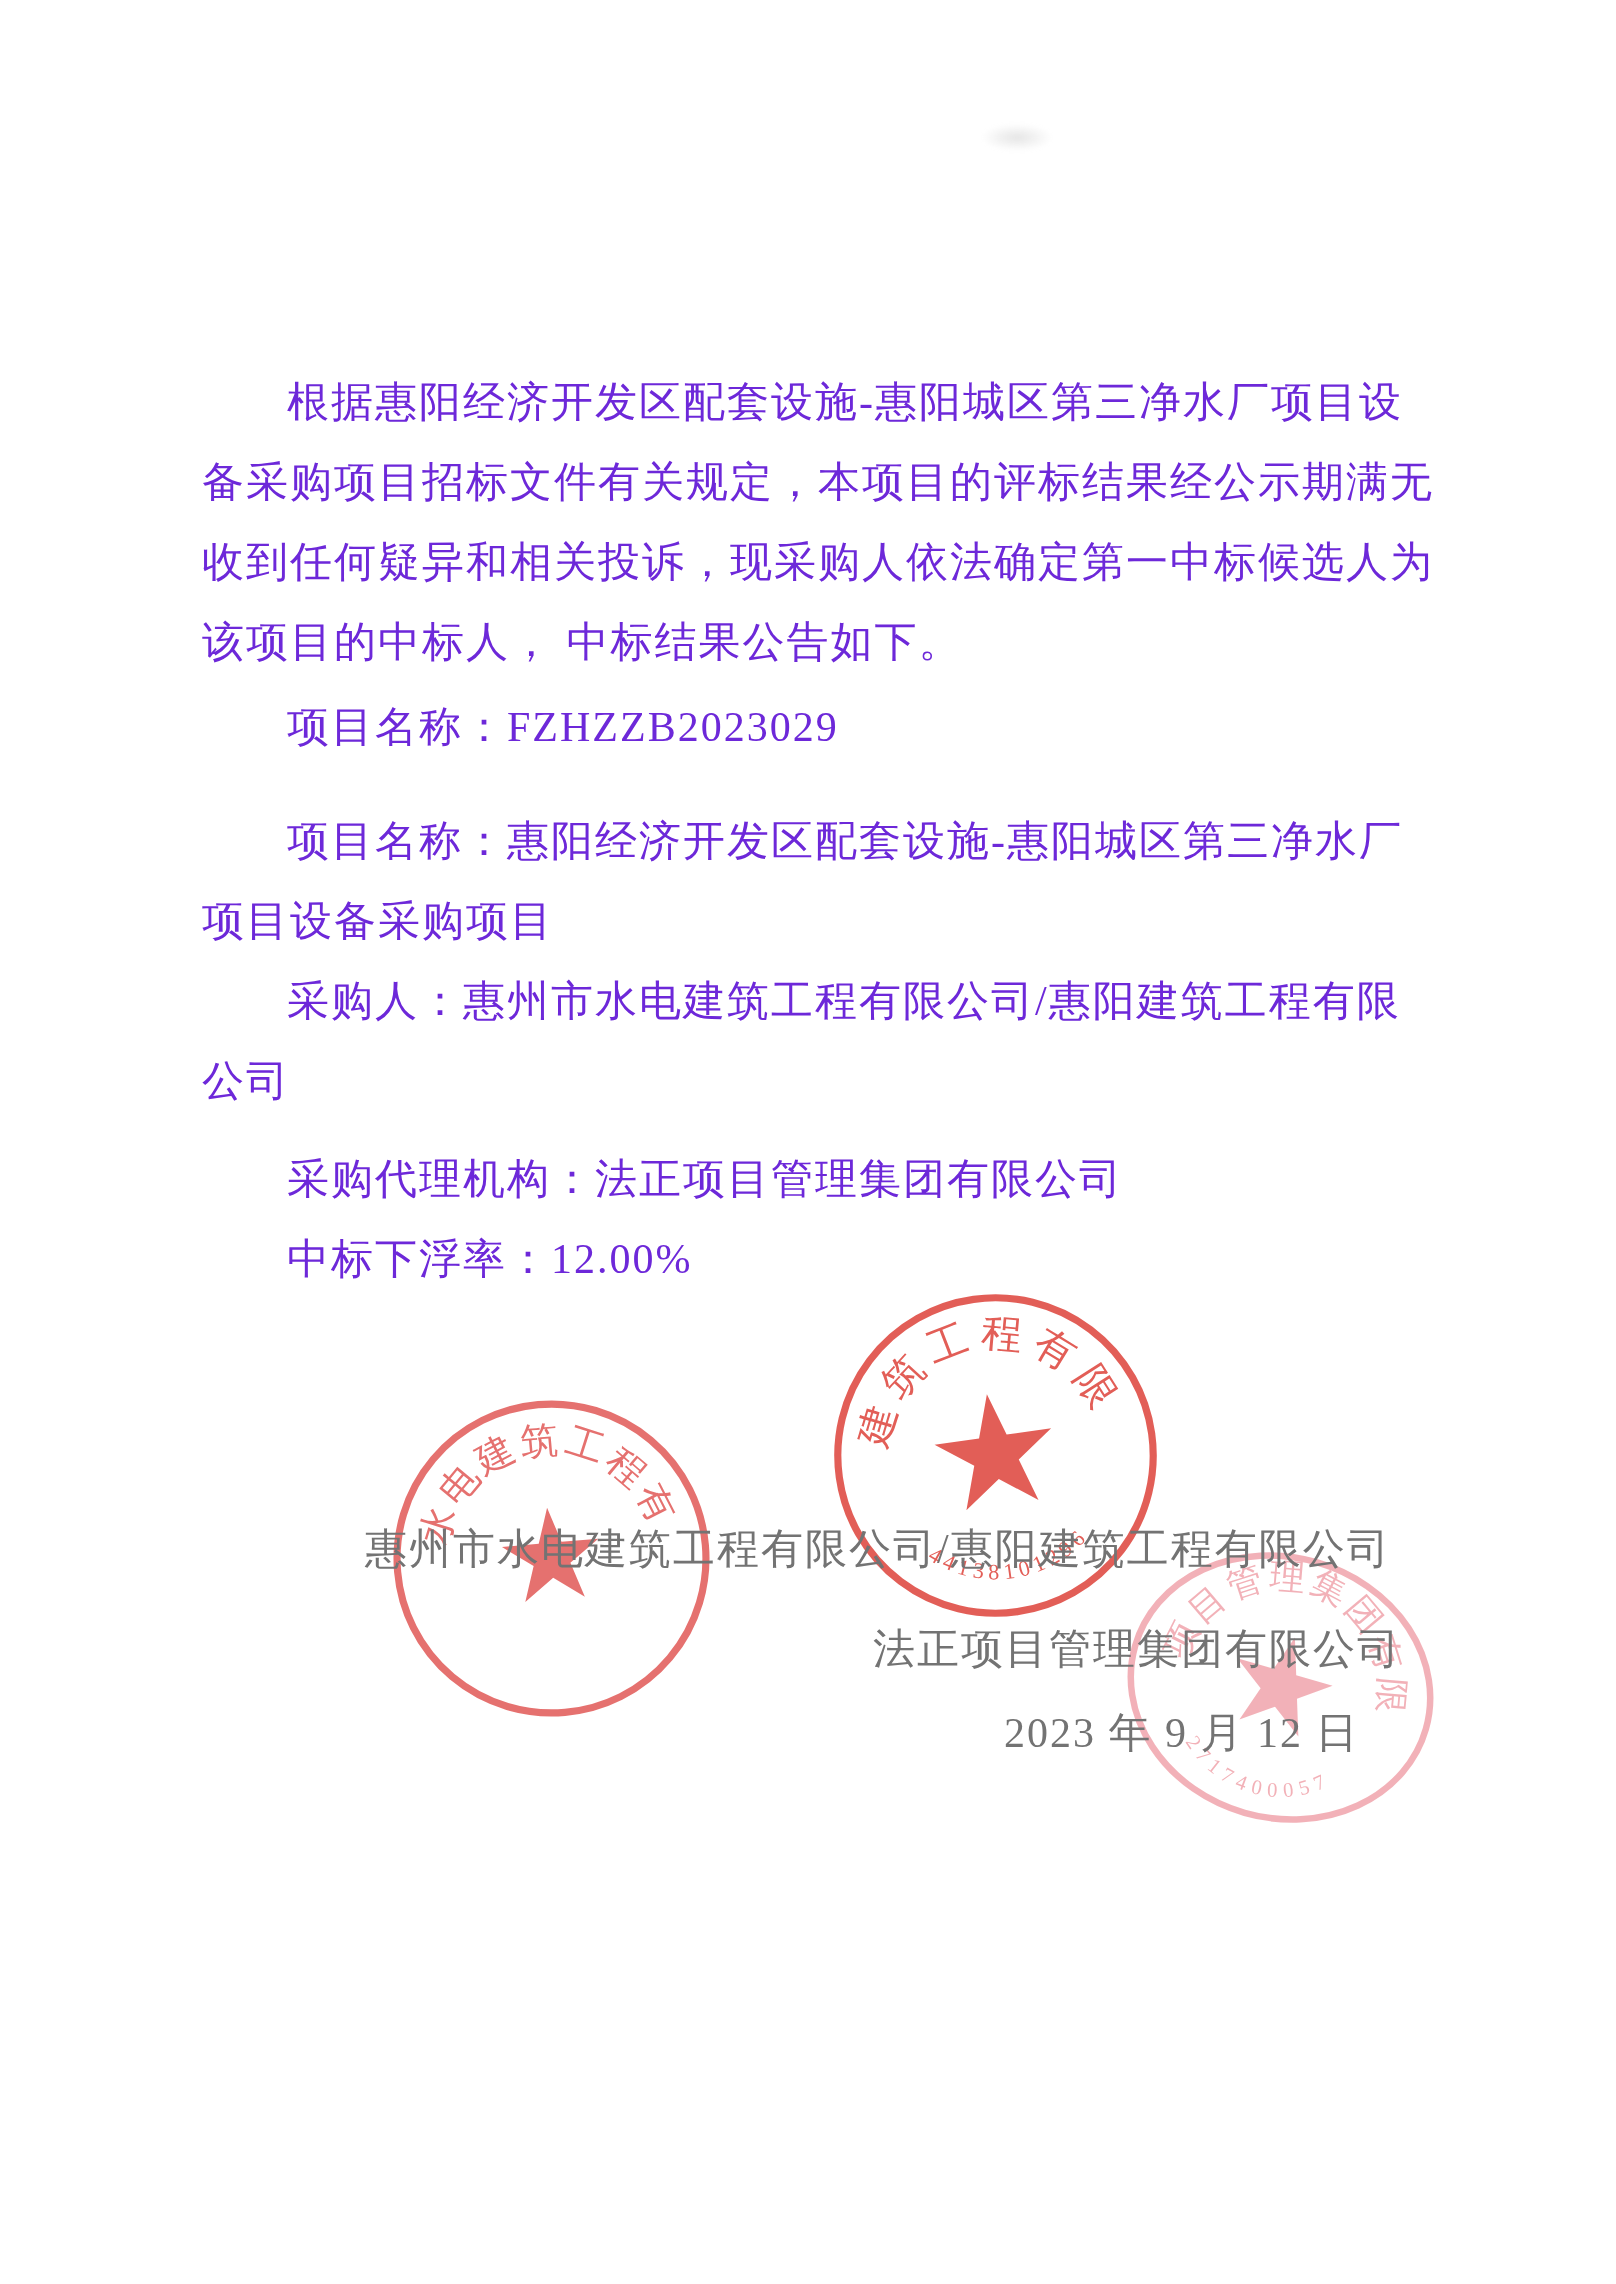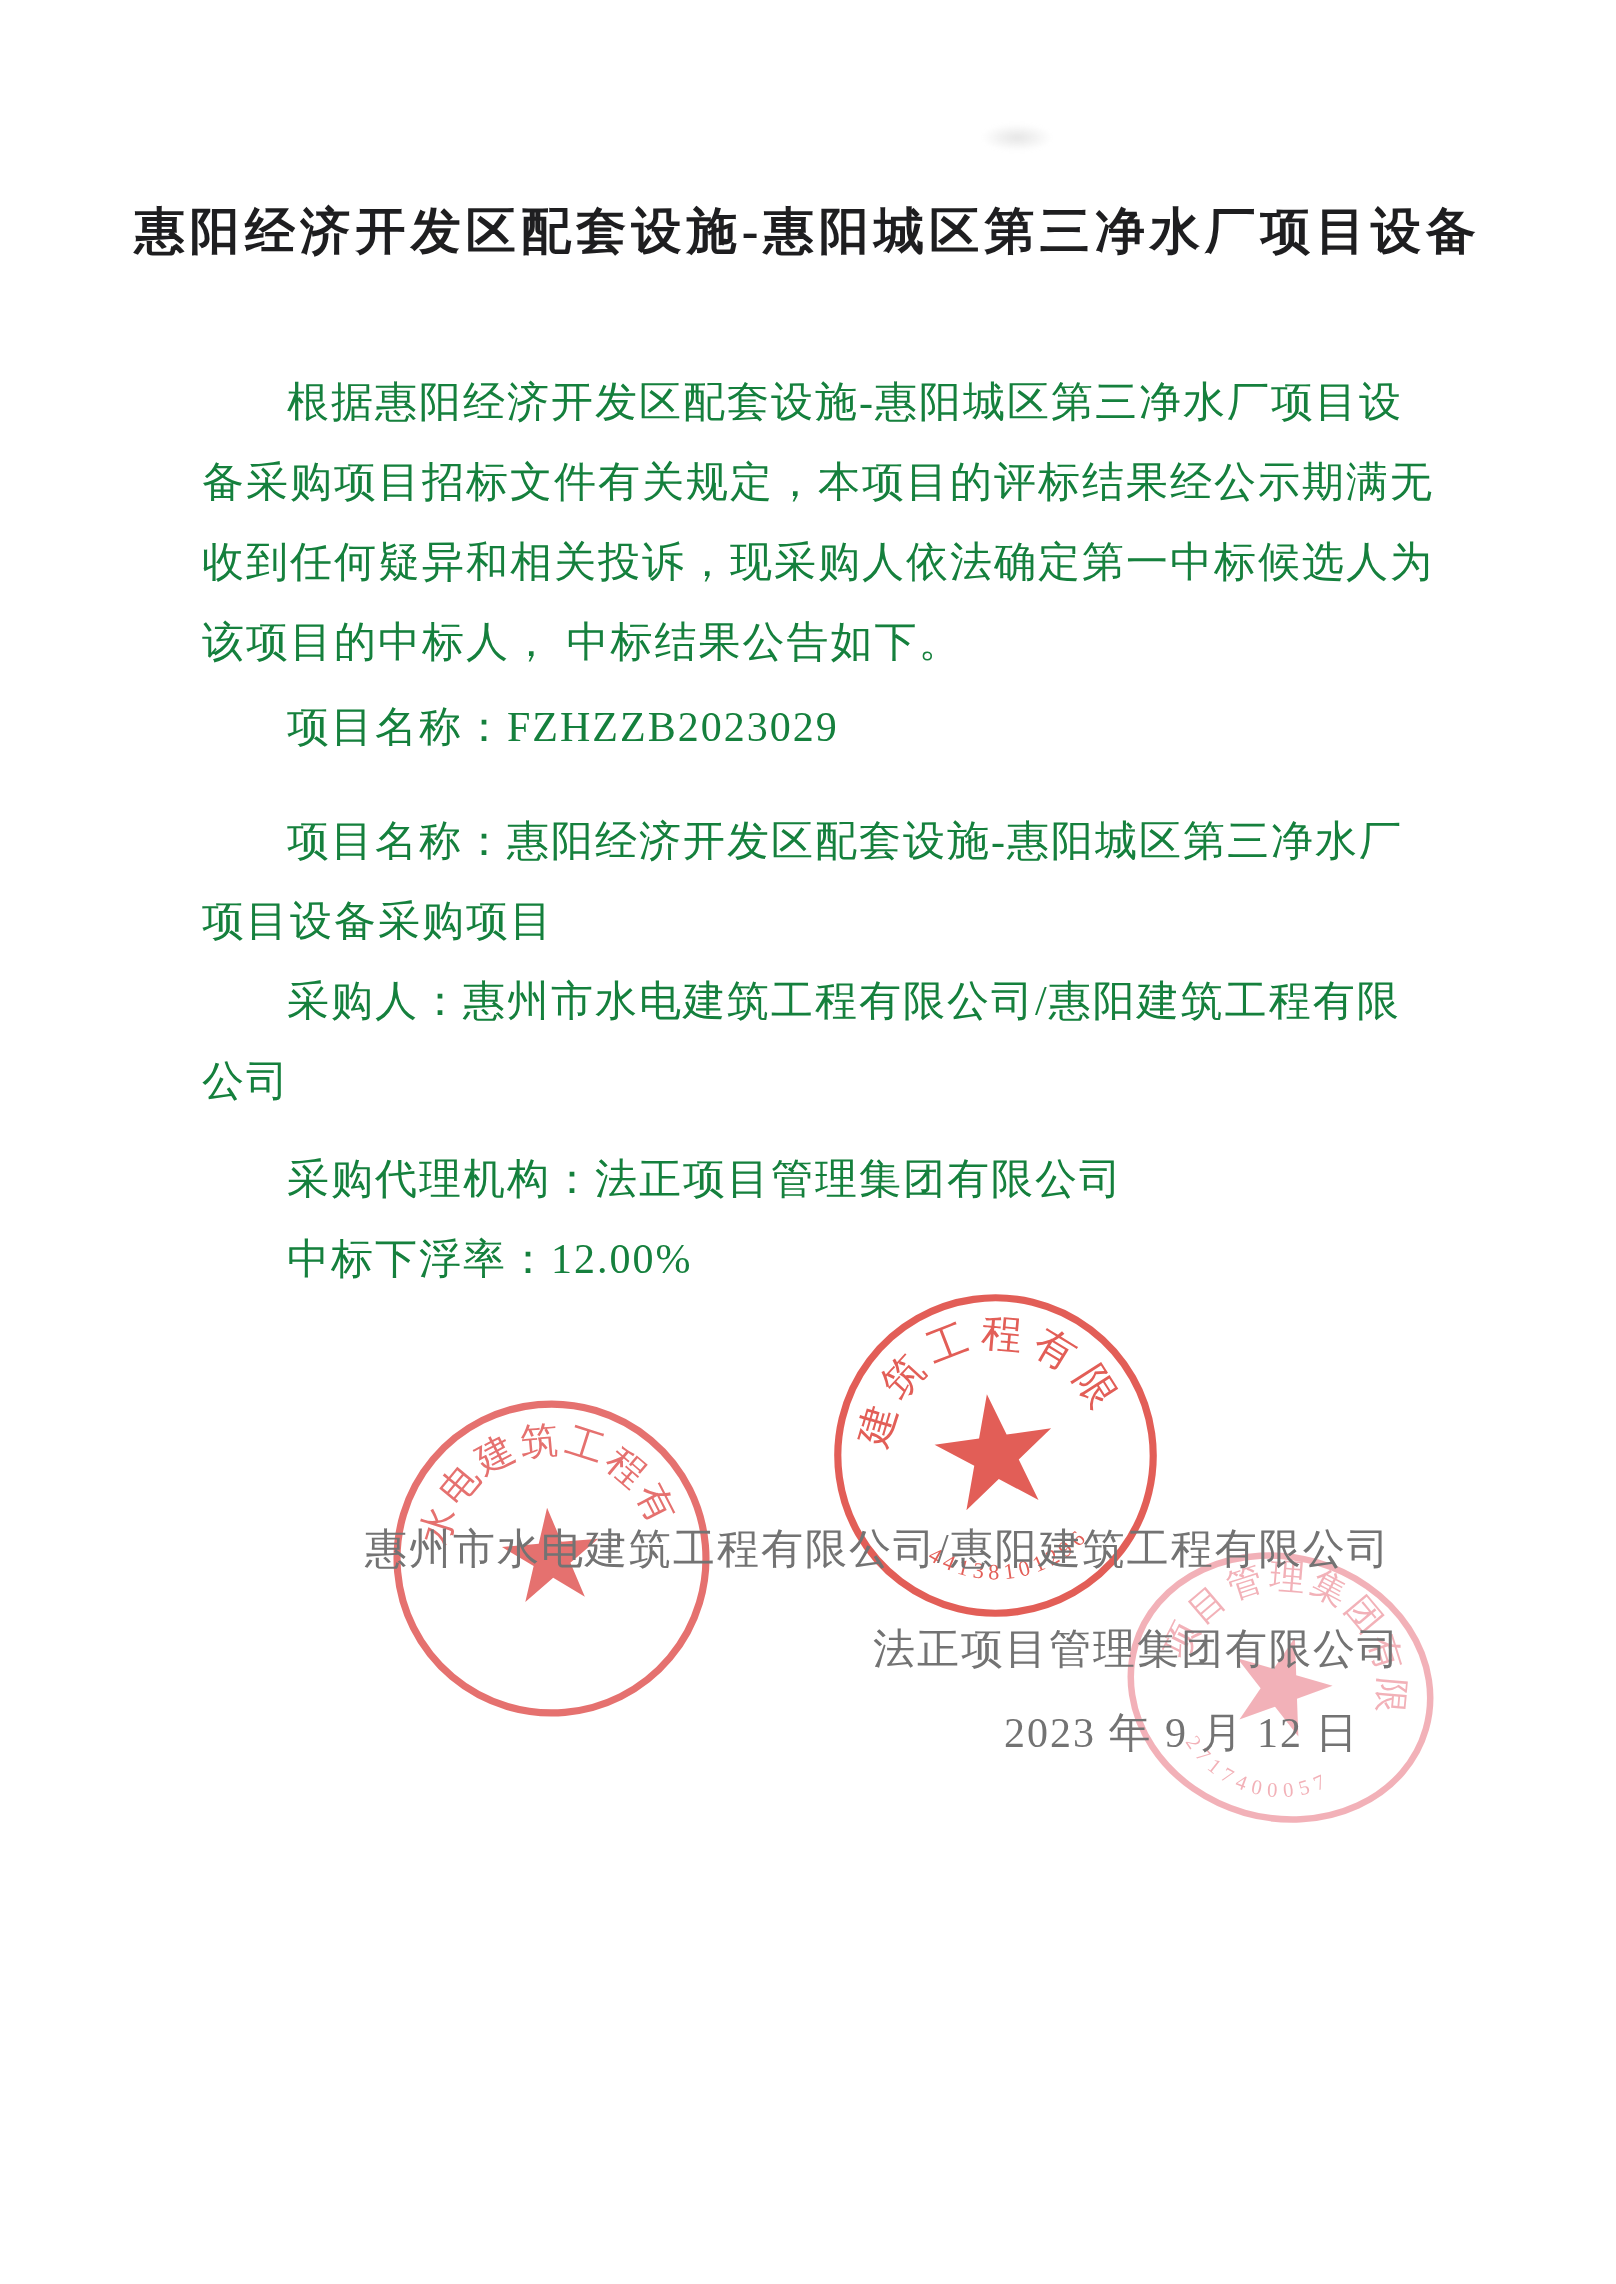--- a/index.html
+++ b/index.html
@@ -30,21 +30,21 @@
   }
 
   .body-block {
     position: absolute;
     top: 362px;
     left: 202px;
     width: 1238px;
     font-size: 42px;
     letter-spacing: 2px;
     line-height: 80px;
-    color: #15803d;
+    color: #6d28d9;
   }
   .body-line { white-space: nowrap; }
   .body-line.indent { padding-left: 85px; }
   .body-line.mt8  { margin-top: 5.2px; }
   .body-line.mt52 { margin-top: 34px; }
   .body-line.mt28 { margin-top: 18px; }
 
   .sig-line {
     position: absolute;
     font-size: 42px;
@@ -129,21 +129,20 @@
           <textPath href="#arc-c-bot" startOffset="50%">2717400057</textPath>
         </text>
         <polygon points="0,-1 0.225,-0.309 0.951,-0.309 0.363,0.118 0.588,0.809 0,0.382 -0.588,0.809 -0.363,0.118 -0.951,-0.309 -0.225,-0.309" transform="translate(300 300) scale(80)" fill="#e8737f"></polygon>
       </g>
     </svg>
   </div>
 
   <div class="text-layer">
 
     <div class="doc-title">
-      <div>惠阳经济开发区配套设施-惠阳城区第三净水厂项目设备</div>
     </div>
 
     <div class="body-block">
       <div class="body-line indent">根据惠阳经济开发区配套设施-惠阳城区第三净水厂项目设</div>
       <div class="body-line">备采购项目招标文件有关规定，本项目的评标结果经公示期满无</div>
       <div class="body-line">收到任何疑异和相关投诉，现采购人依法确定第一中标候选人为</div>
       <div class="body-line">该项目的中标人， 中标结果公告如下。</div>
       <div class="body-line indent mt8">项目名称：FZHZZB2023029</div>
       <div class="body-line indent mt52">项目名称：惠阳经济开发区配套设施-惠阳城区第三净水厂</div>
       <div class="body-line">项目设备采购项目</div>

